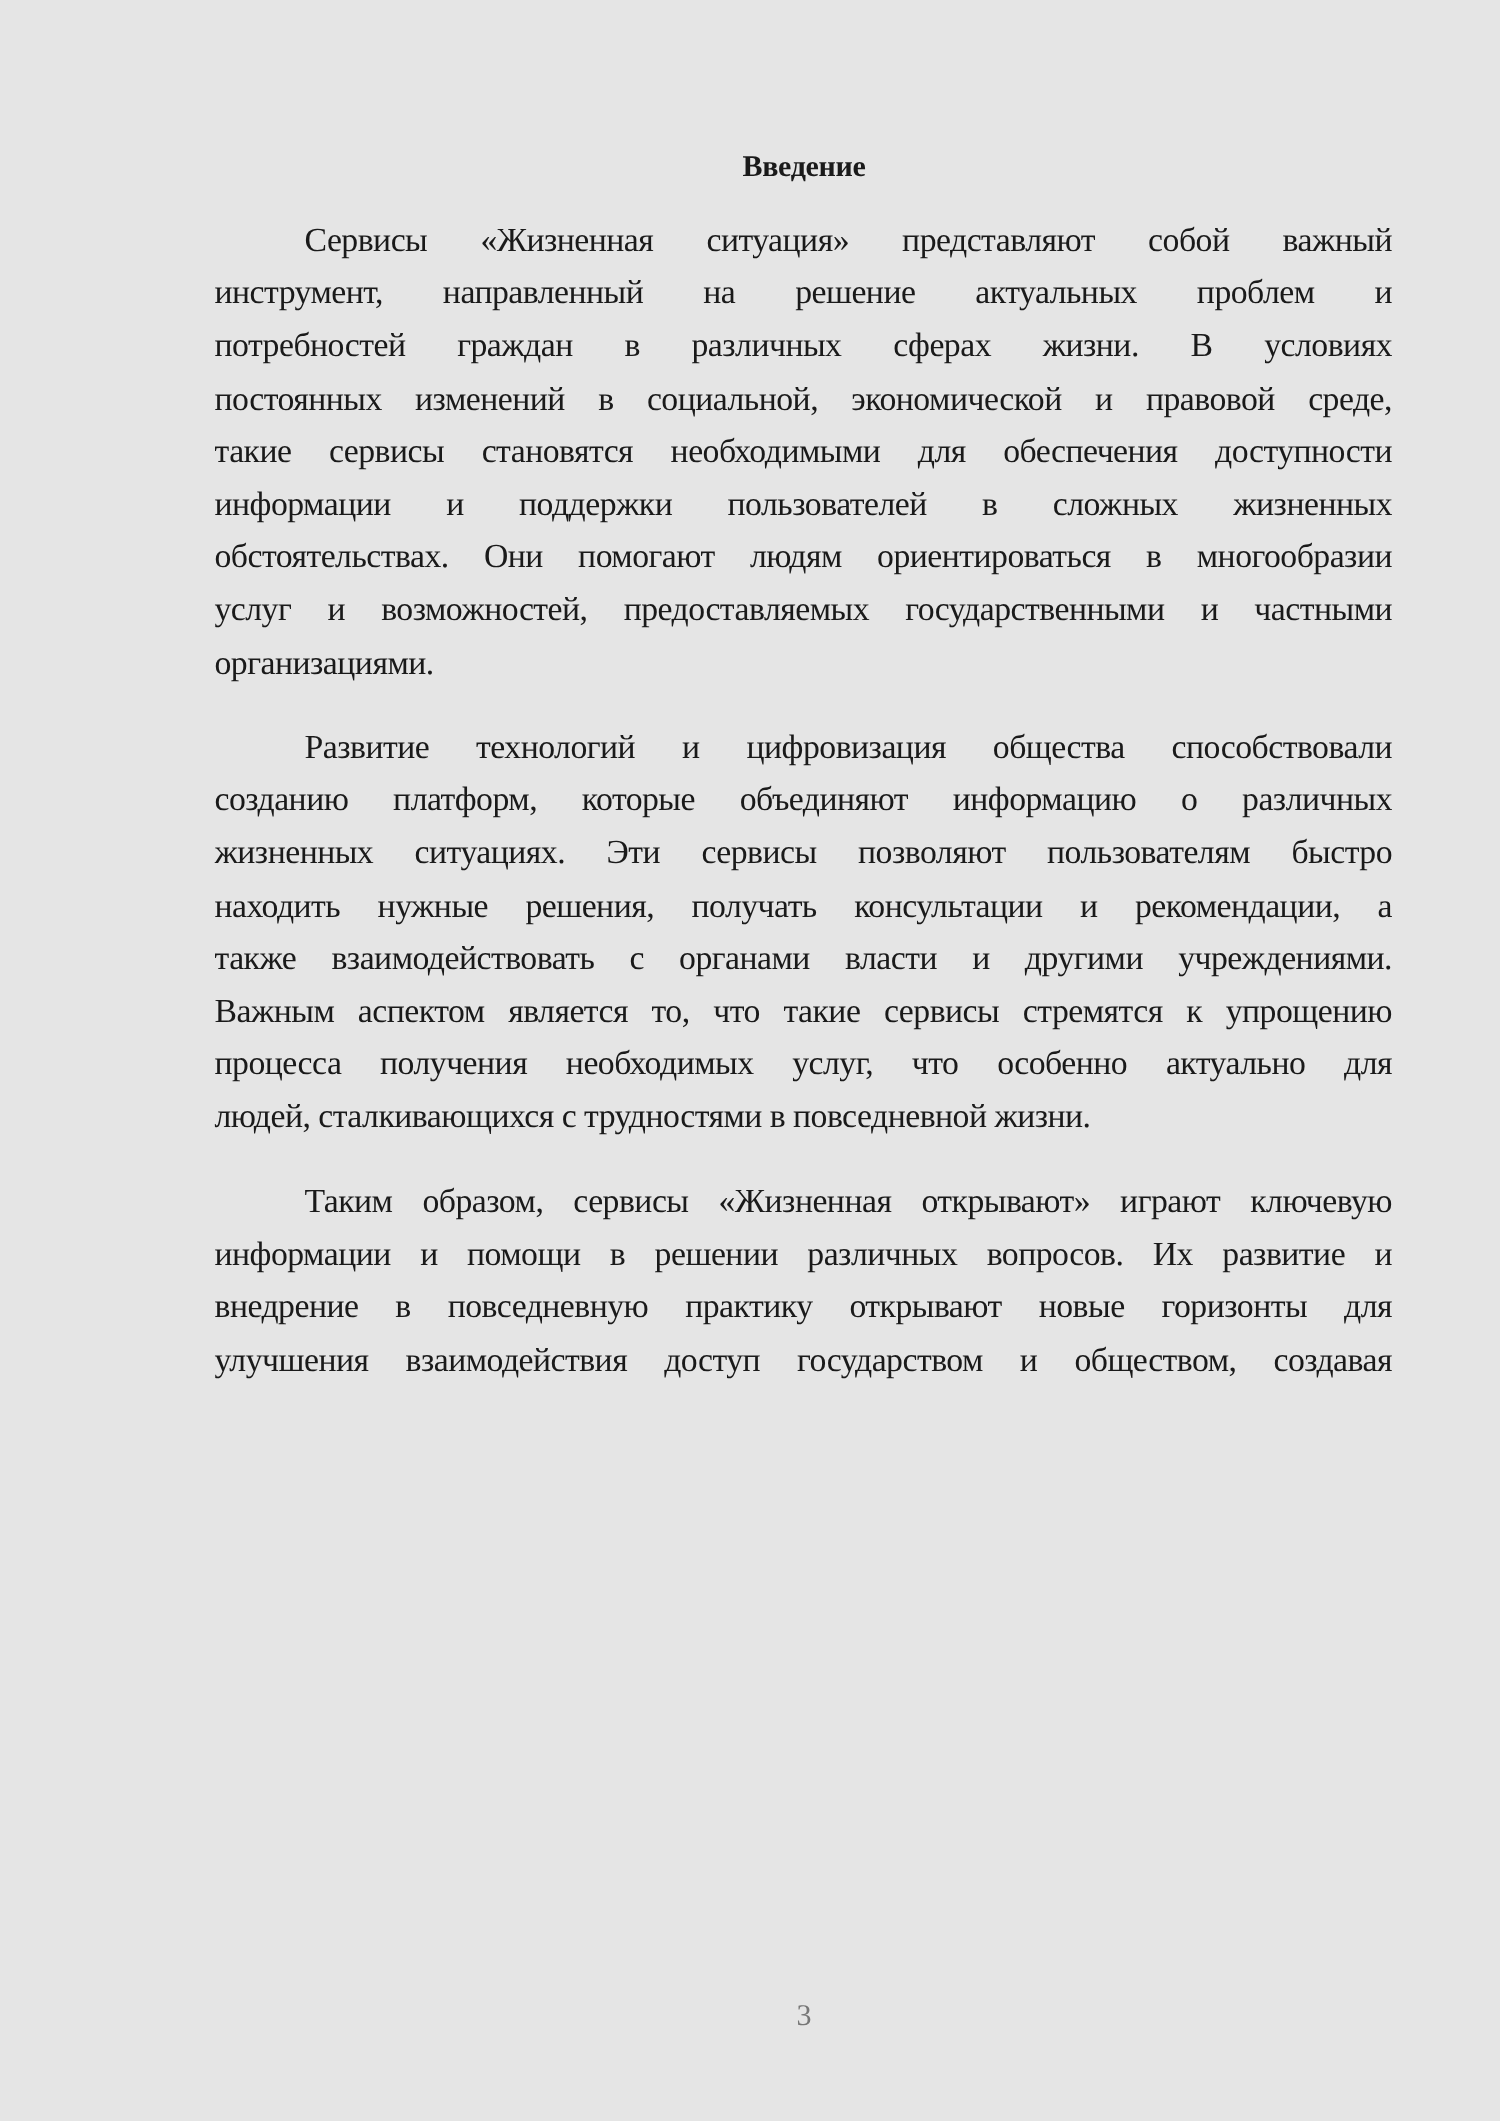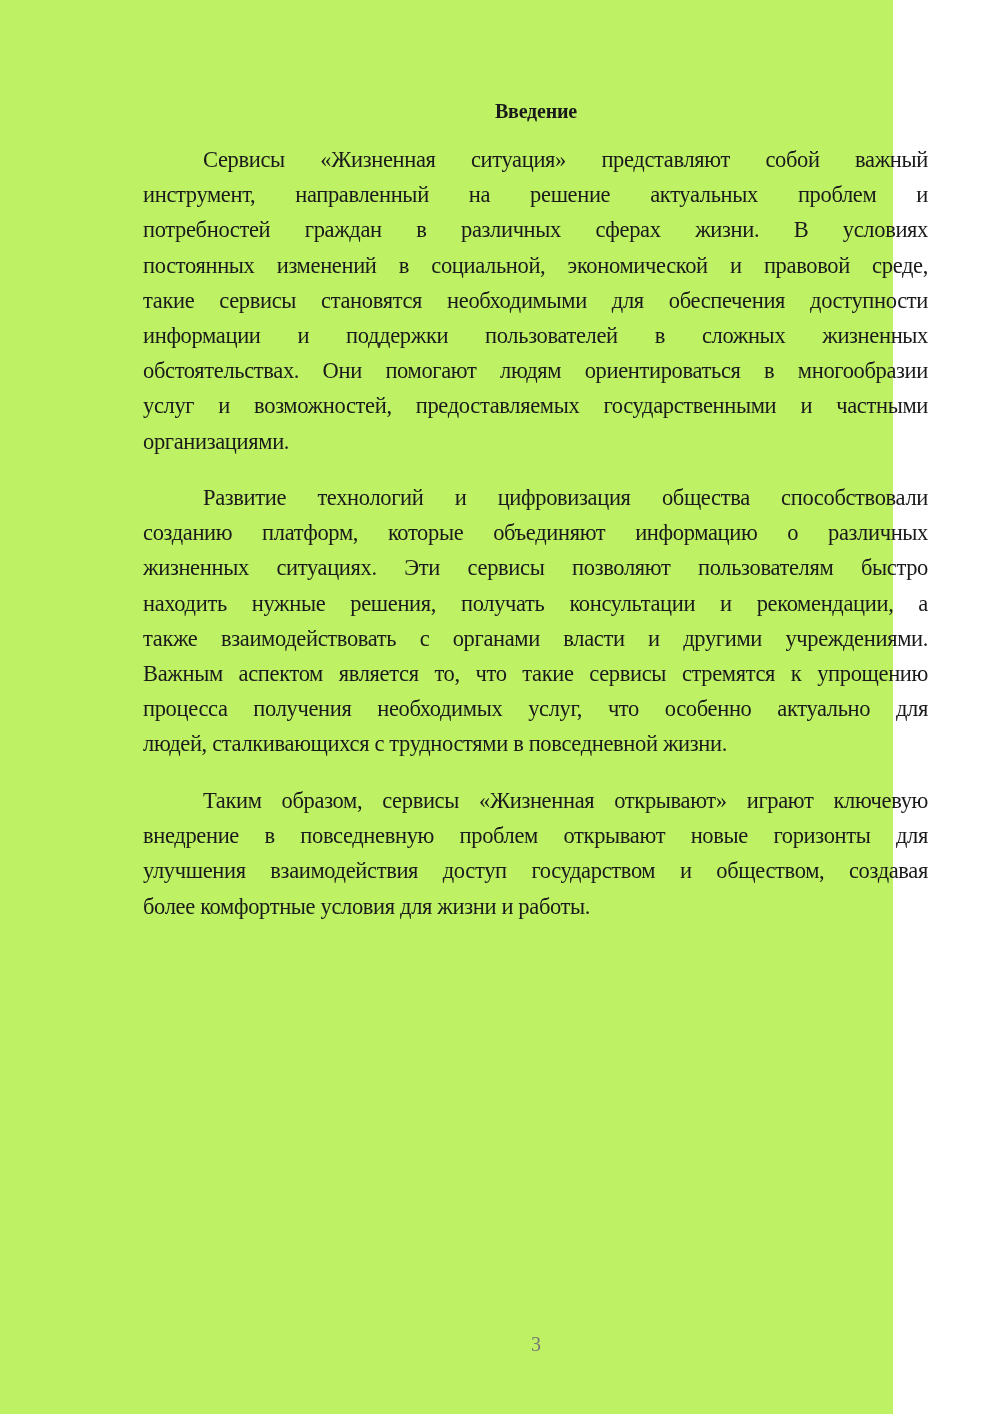--- a/index.html
+++ b/index.html
@@ -11,23 +11,23 @@
       width: 1000px;
       height: 1414px;
       position: relative;
       overflow: hidden;
       font-family: "Liberation Serif", "DejaVu Serif", serif;
       color: #1a1a1a;
     }
     .page {
       position: absolute;
       left: 0; top: 0;
-      width: 893px;
+      width: 1000px;
       height: 1414px;
-      background: #bef264;
+      background: #e5e5e5;
     }
     .heading {
       position: absolute;
       left: 0;
       width: 1072px;
       top: 98px;
       text-align: center;
       font-weight: bold;
       font-size: 20px;
       line-height: 26px;
@@ -97,20 +97,20 @@
     <span class="line j">жизненных ситуациях. Эти сервисы позволяют пользователям быстро</span>
     <span class="line j">находить нужные решения, получать консультации и рекомендации, а</span>
     <span class="line j">также взаимодействовать с органами власти и другими учреждениями.</span>
     <span class="line j">Важным аспектом является то, что такие сервисы стремятся к упрощению</span>
     <span class="line j">процесса получения необходимых услуг, что особенно актуально для</span>
     <span class="line last">людей, сталкивающихся с трудностями в повседневной жизни.</span>
   </div>
 
   <div class="para" id="p3">
     <span class="line j first">Таким образом, сервисы «Жизненная открывают» играют ключевую</span>
-    <span class="line j">внедрение в повседневную проблем открывают новые горизонты для</span>
+    <span class="line j">информации и помощи в решении различных вопросов. Их развитие и</span>
+    <span class="line j">внедрение в повседневную практику открывают новые горизонты для</span>
     <span class="line j">улучшения взаимодействия доступ государством и обществом, создавая</span>
-    <span class="line last">более комфортные условия для жизни и работы.</span>
   </div>
 
   <div class="page-number">3</div>
 
 </div>
 
 </body></html>

